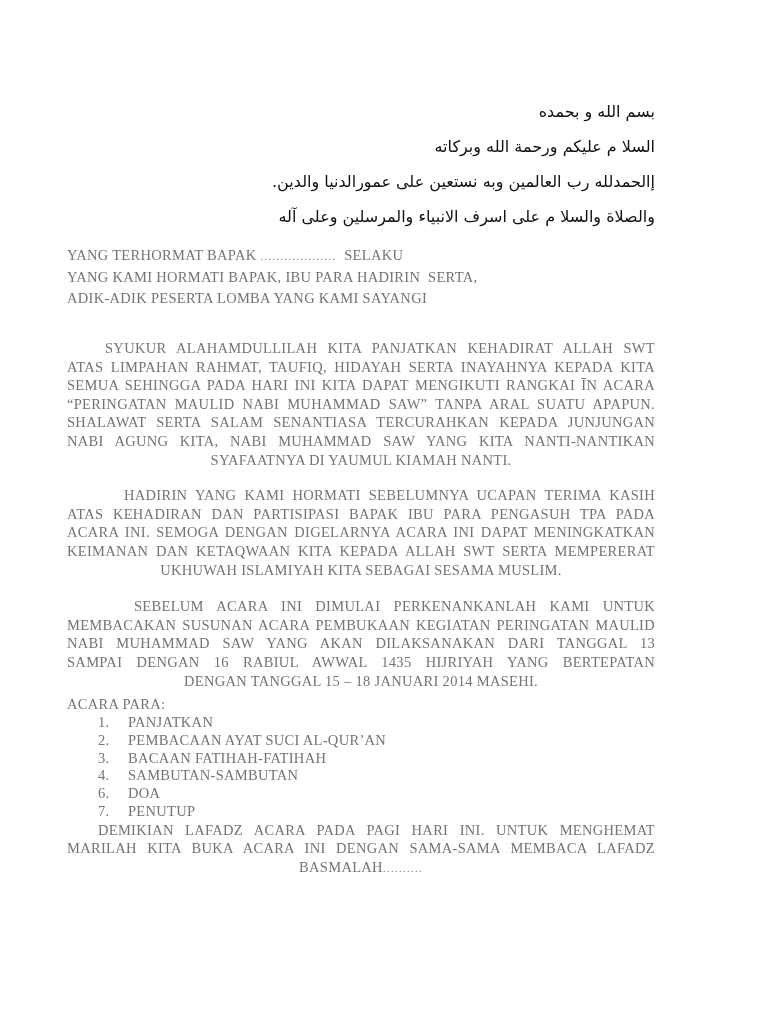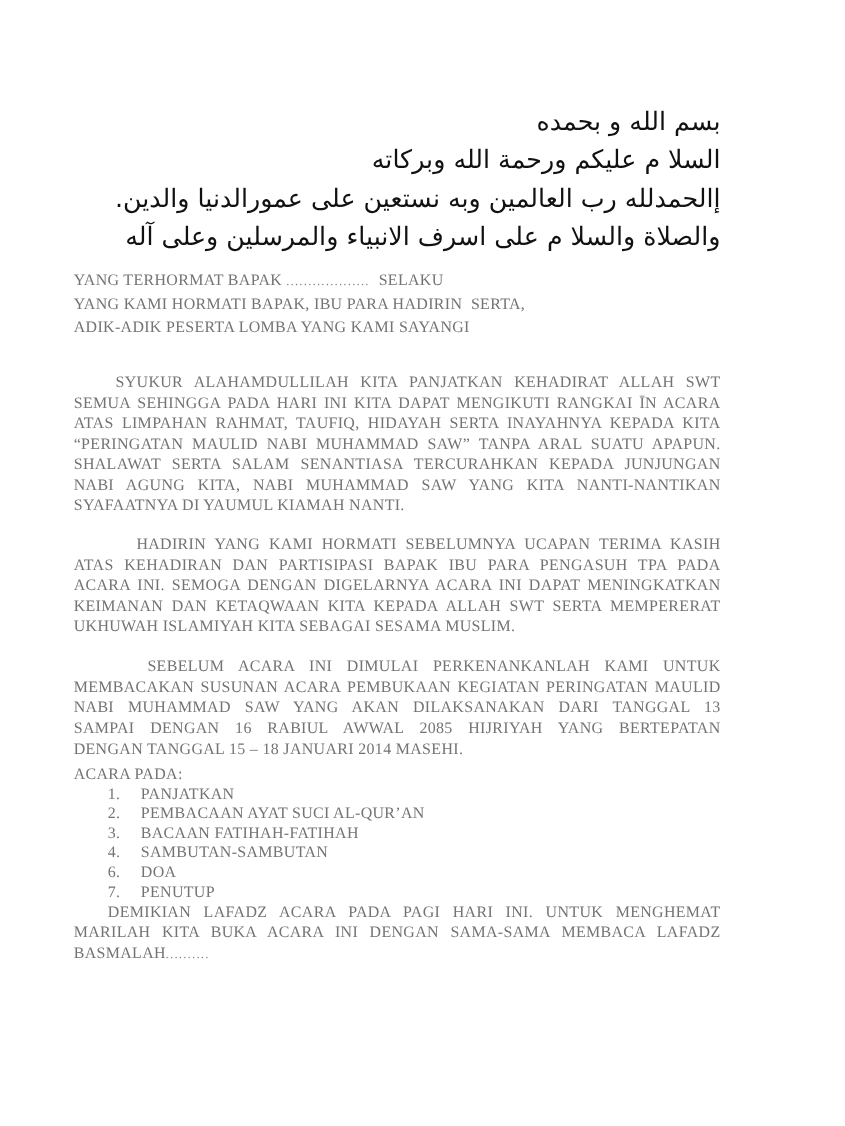--- a/index.html
+++ b/index.html
@@ -20,21 +20,21 @@
     position: absolute;
     left: 67px;
     top: 94px;
     width: 588px;
   }
   
   .arabic {
     direction: rtl;
     text-align: right;
     font-family: "DejaVu Sans", sans-serif;
-    font-size: 23px;
+    font-size: 16px;
     line-height: 35px;
     color: #111111;
   }
   .arabic .aline {
     white-space: pre;
   }
   
   .latin {
     font-size: 14.5px;
     line-height: 18.6px;
@@ -50,21 +50,21 @@
   }
   .dots {
     font-size: 10px;
     letter-spacing: 1.5px;
   }
   .para .jl {
     text-align: justify;
     text-align-last: justify;
   }
   .para .pl {
-    text-align: left;
+    text-align: center;
   }
   .i1 { text-indent: 38px; }
   .i2 { text-indent: 57px; }
   .i3 { text-indent: 67px; }
   .i4 { text-indent: 31px; }
   .p1 { margin-top: 30px; }
   .p2 { margin-top: 17px; }
   .p3 { margin-top: 18px; }
   .agenda { margin-top: 5px; }
   .agenda-heading { line-height: 19px; }
@@ -93,46 +93,46 @@
     </div>
 
     <div class="latin salutation">
       <div class="sline"><span>YANG TERHORMAT BAPAK </span><span class="dots">...................</span><span>  SELAKU</span></div>
       <div class="sline">YANG KAMI HORMATI BAPAK, IBU PARA HADIRIN  SERTA,</div>
       <div class="sline">ADIK-ADIK PESERTA LOMBA YANG KAMI SAYANGI</div>
     </div>
 
     <div class="latin para p1">
       <div class="jl i1">SYUKUR ALAHAMDULLILAH KITA PANJATKAN KEHADIRAT ALLAH SWT</div>
+      <div class="jl">ATAS LIMPAHAN RAHMAT, TAUFIQ, HIDAYAH SERTA INAYAHNYA KEPADA KITA</div>
       <div class="jl">SEMUA SEHINGGA PADA HARI INI KITA DAPAT MENGIKUTI RANGKAI ĪN ACARA</div>
-      <div class="jl">ATAS LIMPAHAN RAHMAT, TAUFIQ, HIDAYAH SERTA INAYAHNYA KEPADA KITA</div>
       <div class="jl">“PERINGATAN MAULID NABI MUHAMMAD SAW” TANPA ARAL SUATU APAPUN.</div>
       <div class="jl">SHALAWAT SERTA SALAM SENANTIASA TERCURAHKAN KEPADA JUNJUNGAN</div>
       <div class="jl">NABI AGUNG KITA, NABI MUHAMMAD SAW YANG KITA NANTI-NANTIKAN</div>
       <div class="pl">SYAFAATNYA DI YAUMUL KIAMAH NANTI.</div>
     </div>
 
     <div class="latin para p2">
       <div class="jl i2">HADIRIN YANG KAMI HORMATI SEBELUMNYA UCAPAN TERIMA KASIH</div>
       <div class="jl">ATAS KEHADIRAN DAN PARTISIPASI BAPAK IBU PARA PENGASUH TPA PADA</div>
       <div class="jl">ACARA INI. SEMOGA DENGAN DIGELARNYA ACARA INI DAPAT MENINGKATKAN</div>
       <div class="jl">KEIMANAN DAN KETAQWAAN KITA KEPADA ALLAH SWT SERTA MEMPERERAT</div>
       <div class="pl">UKHUWAH ISLAMIYAH KITA SEBAGAI SESAMA MUSLIM.</div>
     </div>
 
     <div class="latin para p3">
       <div class="jl i3">SEBELUM ACARA INI DIMULAI PERKENANKANLAH KAMI UNTUK</div>
       <div class="jl">MEMBACAKAN SUSUNAN ACARA PEMBUKAAN KEGIATAN PERINGATAN MAULID</div>
       <div class="jl">NABI MUHAMMAD SAW YANG AKAN DILAKSANAKAN DARI TANGGAL 13</div>
-      <div class="jl">SAMPAI DENGAN 16 RABIUL AWWAL 2085 HIJRIYAH YANG BERTEPATAN</div>
+      <div class="jl">SAMPAI DENGAN 16 RABIUL AWWAL 1435 HIJRIYAH YANG BERTEPATAN</div>
       <div class="pl">DENGAN TANGGAL 15 – 18 JANUARI 2014 MASEHI.</div>
     </div>
 
     <div class="latin agenda">
-      <div class="agenda-heading">ACARA PADA:</div>
+      <div class="agenda-heading">ACARA PARA:</div>
       <div class="agenda-list">
         <div class="agenda-item">
           <span class="ag-num">1.</span>
           <span class="ag-lbl">PANJATKAN</span>
         </div>
         <div class="agenda-item">
           <span class="ag-num">2.</span>
           <span class="ag-lbl">PEMBACAAN AYAT SUCI AL-QUR’AN</span>
         </div>
         <div class="agenda-item">

